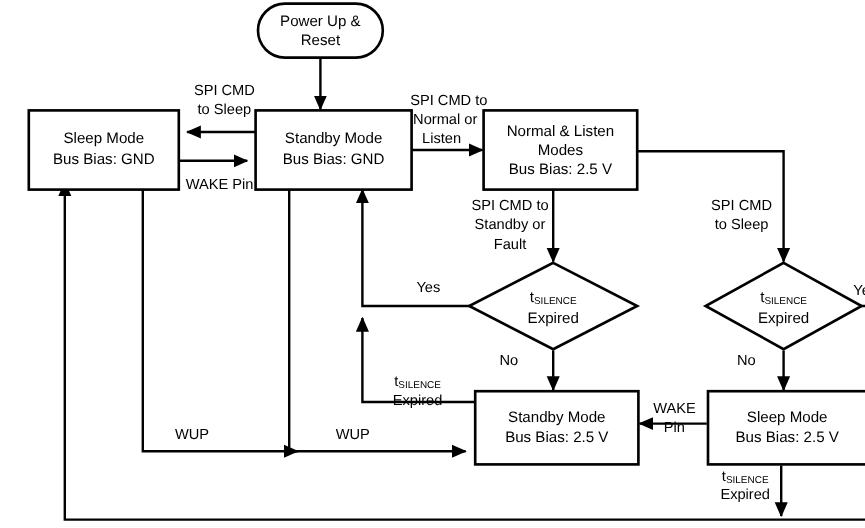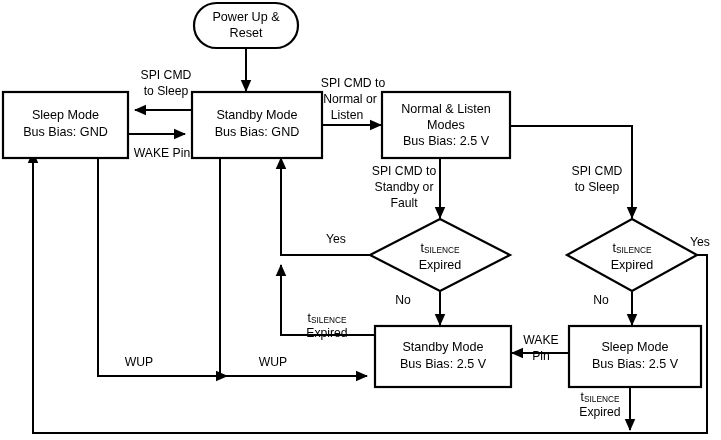--- a/index.html
+++ b/index.html
@@ -2,21 +2,21 @@
 <html><head>
 <meta charset="utf-8">
 <title>State Diagram</title>
 <style>
   html,body{margin:0;padding:0;background:#ffffff;}
   body{
     width:721px;height:440px;
     font-family:"Liberation Sans","DejaVu Sans",sans-serif;
     overflow:hidden;
   }
-  #diagram-root{position:relative;width:590px;height:440px;background:#fff;}
+  #diagram-root{position:relative;width:590px;height:440px;background:#fff;padding-left:21px;}
   svg{display:block;}
   .node-box{fill:#ffffff;stroke:#000000;stroke-width:2.2;}
   .node-term{fill:#ffffff;stroke:#000000;stroke-width:2.2;}
   .node-diamond{fill:#ffffff;stroke:#000000;stroke-width:2.2;}
   .edge{fill:none;stroke:#000000;stroke-width:2.0;stroke-linecap:butt;stroke-linejoin:miter;}
   .node-text{
     font-family:"Liberation Sans","DejaVu Sans",sans-serif;
     font-size:12.6px;fill:#000000;text-anchor:middle;
     dominant-baseline:middle;
   }

